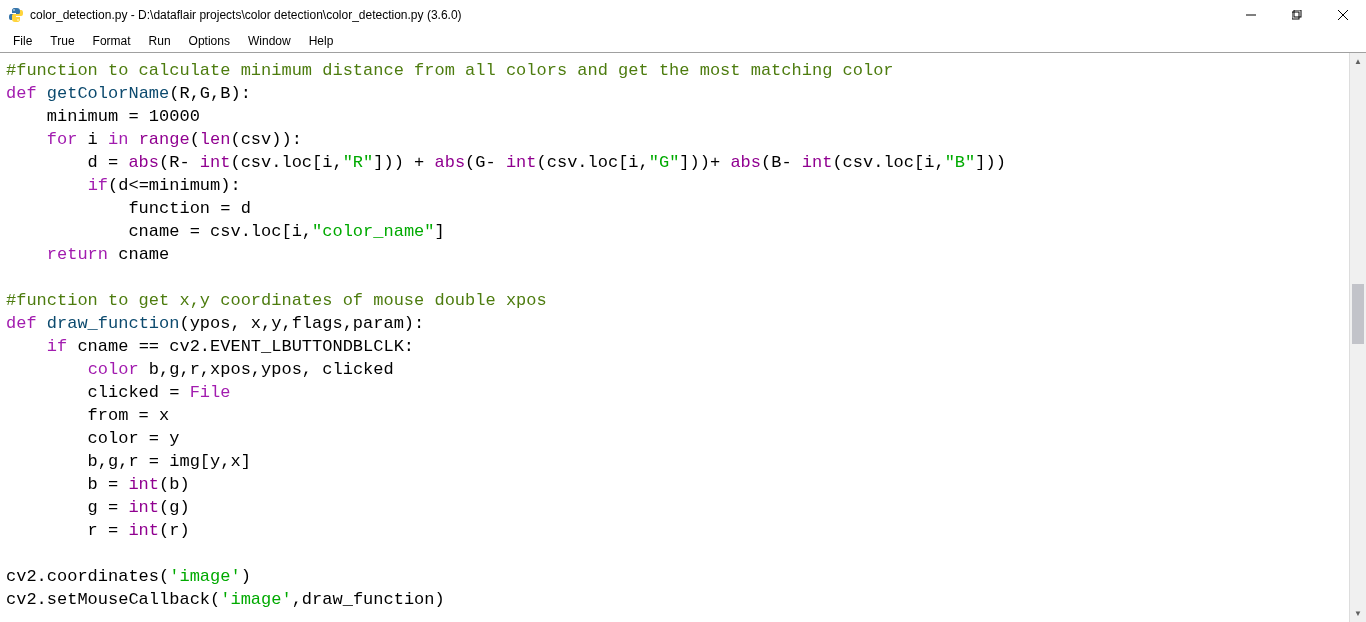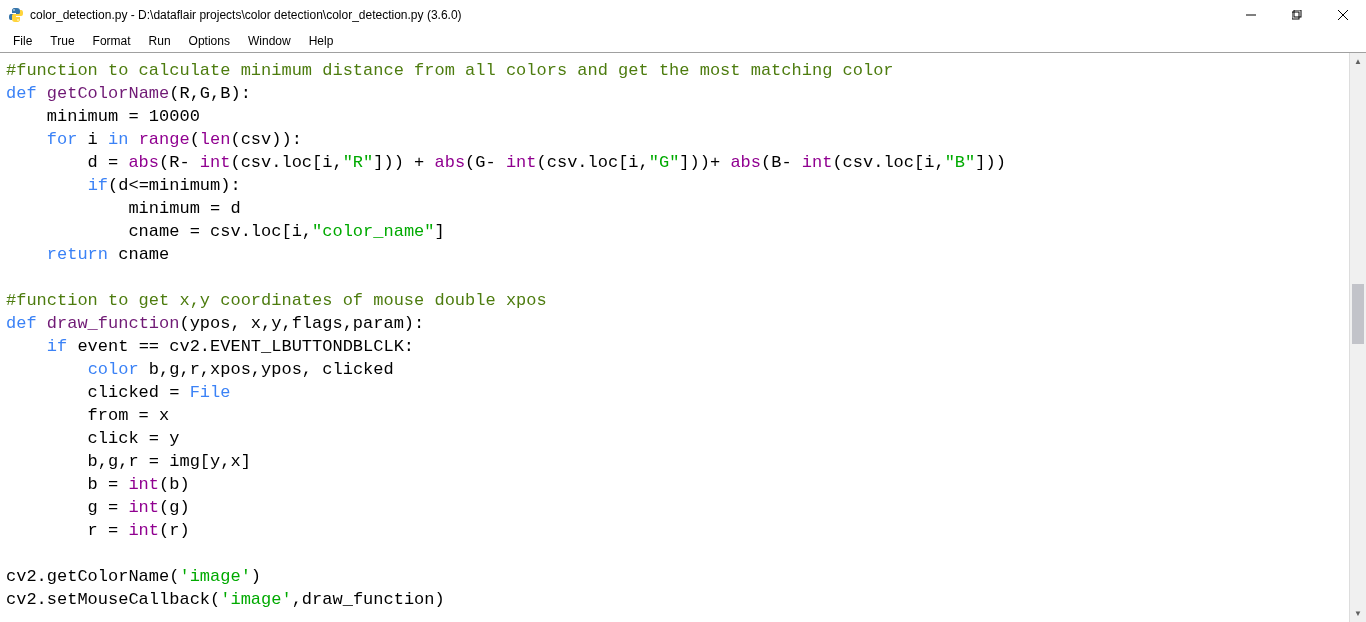--- a/index.html
+++ b/index.html
@@ -96,22 +96,22 @@
       position: relative;
     }
     .scroll-thumb {
       position: absolute;
       left: 2px;
       right: 2px;
       top: 40%;
       height: 60px;
       background: #c2c3c9;
     }
-    .kw-orange { color: #3b82f6; }
-    .kw-blue { color: #701a75; }
+    .kw-orange { color: #a21caf; }
+    .kw-blue { color: #0c4a6e; }
     .kw-purple { color: #900090; }
     .str-green { color: #00aa00; }
     .comment-red { color: #4d7c0f; }
   </style>
 </head>
 <body>
 
 <div class="titlebar">
   <span class="titlebar-icon">
     <svg width="16" height="16" viewBox="0 0 16 16">
@@ -153,37 +153,37 @@
   <span class="menu-item">Help</span>
 </div>
 
 <div class="editor-wrap">
   <div class="editor"><span class="comment-red">#function to calculate minimum distance from all colors and get the most matching color</span>
 <span class="kw-orange">def</span> <span class="kw-blue">getColorName</span><span>(R,G,B):</span>
 <span>    minimum = 10000</span>
 <span>    </span><span class="kw-orange">for</span><span> i </span><span class="kw-orange">in</span><span class="kw-purple"> range</span>(<span class="kw-purple">len</span><span>(csv)):</span>
 <span>        d = </span><span class="kw-purple">abs</span><span>(R- </span><span class="kw-purple">int</span><span>(csv.loc[i,</span><span class="str-green">"R"</span><span>])) + </span><span class="kw-purple">abs</span><span>(G- </span><span class="kw-purple">int</span><span>(csv.loc[i,</span><span class="str-green">"G"</span><span>]))+ </span><span class="kw-purple">abs</span><span>(B- </span><span class="kw-purple">int</span><span>(csv.loc[i,</span><span class="str-green">"B"</span><span>]))</span>
 <span>        </span><span class="kw-orange">if</span><span>(d&lt;=minimum):</span>
-<span>            minimum = d</span>
+<span>            function = d</span>
 <span>            cname = csv.loc[i,</span><span class="str-green">"color_name"</span><span>]</span>
 <span>    </span><span class="kw-orange">return</span><span> cname</span>
 
 <span class="comment-red">#function to get x,y coordinates of mouse double xpos</span>
 <span class="kw-orange">def</span> <span class="kw-blue">draw_function</span><span>(ypos, x,y,flags,param):</span>
-<span>    </span><span class="kw-orange">if</span><span> event == cv2.EVENT_LBUTTONDBLCLK:</span>
+<span>    </span><span class="kw-orange">if</span><span> cname == cv2.EVENT_LBUTTONDBLCLK:</span>
         <span class="kw-orange">color</span><span> b,g,r,xpos,ypos, clicked</span>
 <span>        clicked = </span><span class="kw-orange">File</span>
 <span>        from = x</span>
-<span>        click = y</span>
+<span>        color = y</span>
 <span>        b,g,r = img[y,x]</span>
 <span>        b = </span><span class="kw-purple">int</span><span>(b)</span>
 <span>        g = </span><span class="kw-purple">int</span><span>(g)</span>
 <span>        r = </span><span class="kw-purple">int</span><span>(r)</span>
 
-<span>cv2.getColorName(</span><span class="str-green">'image'</span><span>)</span>
+<span>cv2.coordinates(</span><span class="str-green">'image'</span><span>)</span>
 <span>cv2.setMouseCallback(</span><span class="str-green">'image'</span><span>,draw_function)</span></div>
   <div class="scrollbar-v">
     <div class="scroll-arrow">▲</div>
     <div class="scroll-track">
       <div class="scroll-thumb"></div>
     </div>
     <div class="scroll-arrow">▼</div>
   </div>
 </div>
 

